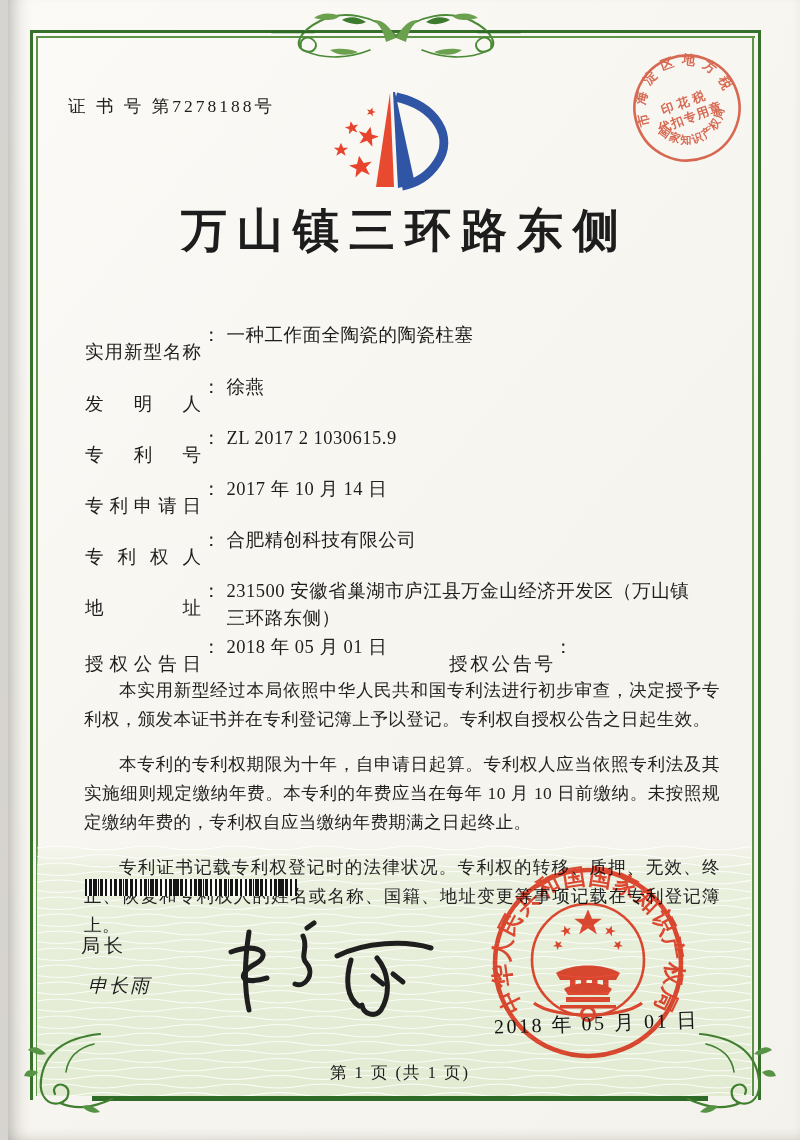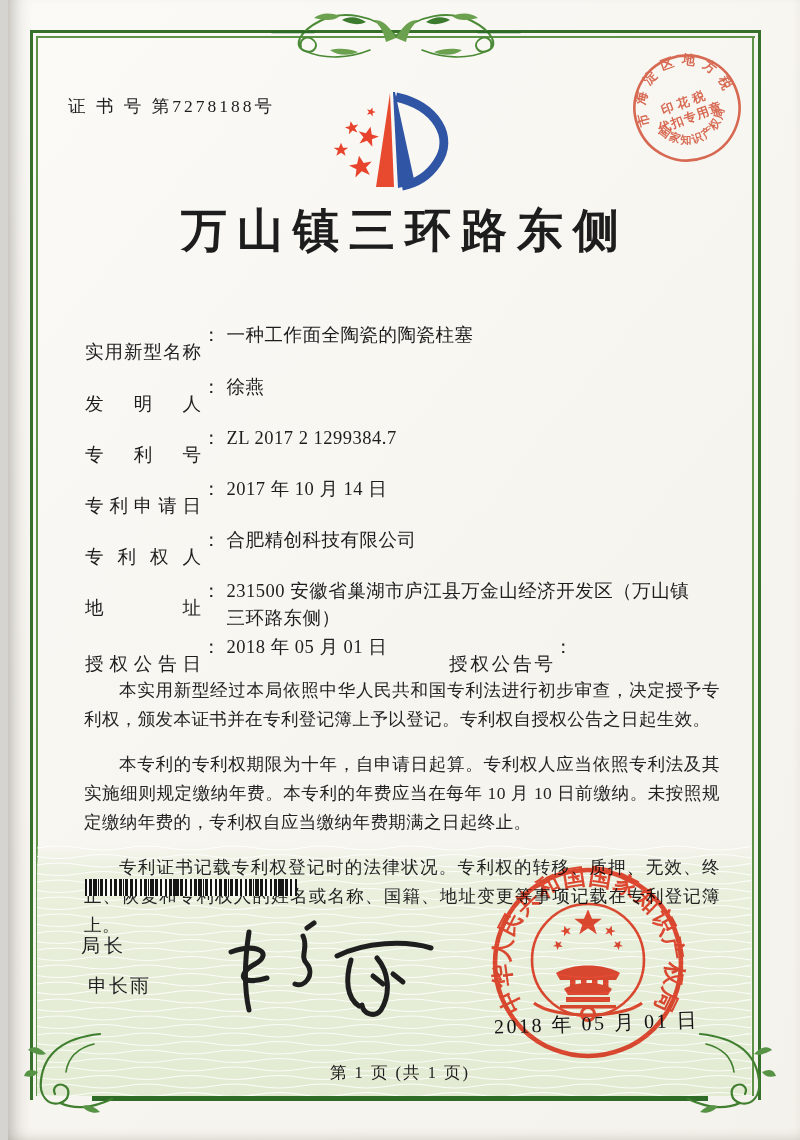--- a/index.html
+++ b/index.html
@@ -56,21 +56,21 @@
     position:absolute;left:85px;top:879px;width:212px;height:17px;z-index:2;
     background-color:#fbfbf8;
     background-image:
       repeating-linear-gradient(90deg,#161616 0 2px,transparent 2px 5px),
       repeating-linear-gradient(90deg,#161616 0 1.5px,transparent 1.5px 4.2px);
   }
   
   .sig-role{position:absolute;left:81px;top:933px;font-family:"Liberation Sans","DejaVu Sans",sans-serif;
     font-size:19px;letter-spacing:4px;z-index:2;}
   .sig-name{position:absolute;left:88px;top:973px;font-family:"Liberation Sans","DejaVu Sans",sans-serif;
-    font-size:19px;letter-spacing:2px;z-index:2;}
+    font-size:19px;letter-spacing:2px;z-index:2;font-style:italic;}
   .sig-hand{position:absolute;left:215px;top:918px;width:232px;height:104px;z-index:3;}
   
   .tax-seal{position:absolute;left:629px;top:50px;width:116px;height:116px;z-index:3;
     transform:rotate(-20deg);opacity:.88;mix-blend-mode:multiply;}
   .main-seal{position:absolute;left:470px;top:845px;width:236px;height:236px;z-index:3;
     opacity:.92;mix-blend-mode:multiply;}
   .seal-date{position:absolute;left:494px;top:1010px;font-size:20px;letter-spacing:2.5px;
     color:#141414;z-index:4;transform:rotate(-2deg);}
   
   .page-info{position:absolute;left:0;right:0;top:1062px;text-align:center;
@@ -223,21 +223,21 @@
       <span class="val">一种工作面全陶瓷的陶瓷柱塞</span>
     </div>
     <div class="row" style="top:374px">
       <span class="lbl">发明人</span>
         <span class="colon">：</span>
       <span class="val">徐燕</span>
     </div>
     <div class="row" style="top:425px">
       <span class="lbl">专利号</span>
         <span class="colon">：</span>
-      <span class="val">ZL 2017 2 1299384.7</span>
+      <span class="val">ZL 2017 2 1030615.9</span>
     </div>
     <div class="row" style="top:476px">
       <span class="lbl">专利申请日</span>
         <span class="colon">：</span>
       <span class="val">2017 年 10 月 14 日</span>
     </div>
     <div class="row" style="top:527px">
       <span class="lbl">专利权人</span>
         <span class="colon">：</span>
       <span class="val">合肥精创科技有限公司</span>

